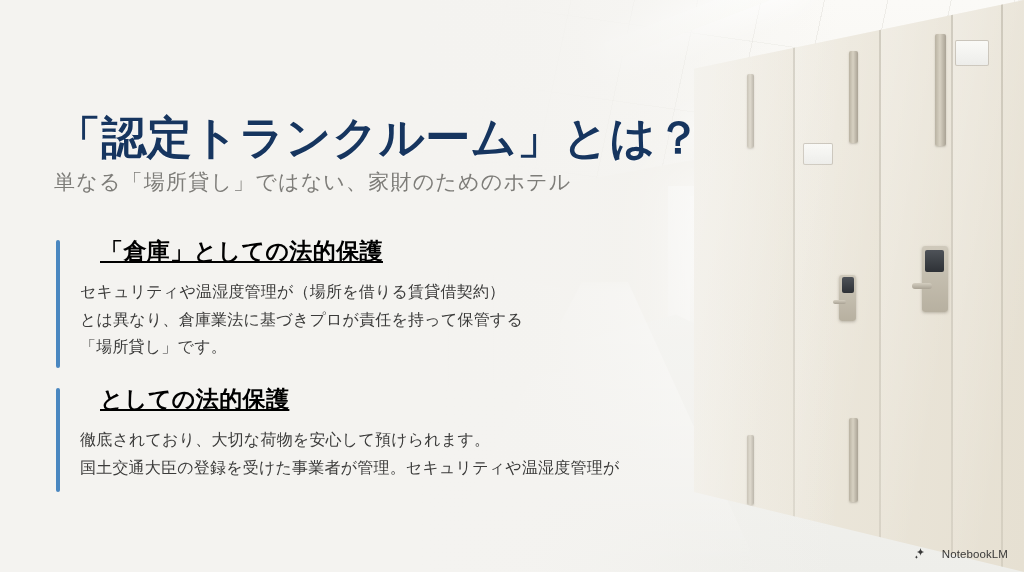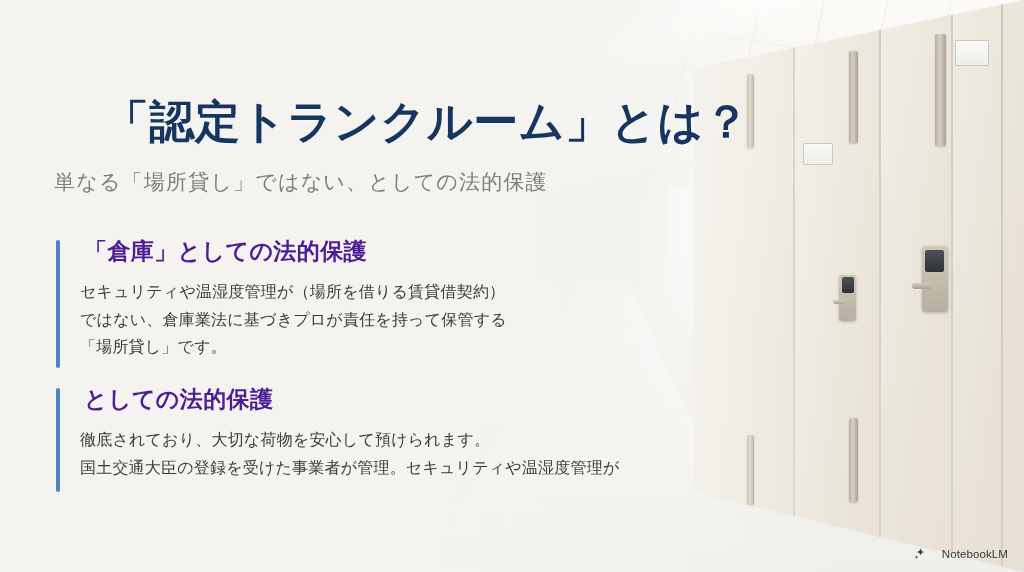--- a/index.html
+++ b/index.html
@@ -154,46 +154,45 @@
       rgba(244,243,240,.97) 52%,
       rgba(244,243,240,.72) 62%,
       rgba(244,243,240,.30) 72%,
       rgba(244,243,240,0) 82%);
   }
 
   
   .content { position:absolute; left:0; top:0; width:100%; height:100%; }
 
   .title {
-    position:absolute; left:56px; top:92px;
+    position:absolute; left:56px; top:108px;
     font-size:45px; font-weight:bold; letter-spacing:.5px;
     color:#16355f; white-space:nowrap;
     text-shadow:0 1px 0 rgba(255,255,255,.5);
-    margin-left:48px;
   }
   .subtitle {
     position:absolute; left:54px; top:168px;
     font-size:21px; color:#7e7d79; letter-spacing:1.2px; white-space:nowrap;
   }
 
   .section { position:absolute; left:56px; }
   .section.s1 { top:236px; }
   .section.s2 { top:384px; }
 
   .bar {
     position:absolute; left:0; top:4px; width:4px;
     background:#4a87c0; border-radius:2px;
   }
   .section.s1 .bar { height:128px; }
   .section.s2 .bar { height:104px; }
 
   .sec-head {
-    margin-left:28px;
-    font-size:23px; font-weight:bold; color:#4c1d95;
-    letter-spacing:.4px; white-space:nowrap;
+    margin-left:44px;
+    font-size:23px; font-weight:bold; color:#000000;
+    letter-spacing:.4px; white-space:nowrap;text-decoration:underline;
   }
   .sec-body {
     margin-left:24px; margin-top:11px;
     font-size:16px; color:#3b3b3a; line-height:1.72;
     letter-spacing:.2px;
   }
   .sec-body .ln { display:block; white-space:nowrap; }
 
   
   .watermark {
@@ -278,28 +277,28 @@
         <div class="lever"></div>
       </div>
     </div>
   </div>
 
   <div class="wash"></div>
 
   <div class="content">
 
     <div class="title">「認定トランクルーム」とは？</div>
-    <div class="subtitle">単なる「場所貸し」ではない、としての法的保護</div>
+    <div class="subtitle">単なる「場所貸し」ではない、家財のためのホテル</div>
 
     <div class="section s1">
       <div class="bar"></div>
       <div class="sec-head">「倉庫」としての法的保護</div>
       <div class="sec-body">
         <span class="ln">セキュリティや温湿度管理が（場所を借りる賃貸借契約）</span>
-        <span class="ln">ではない、倉庫業法に基づきプロが責任を持って保管する</span>
+        <span class="ln">とは異なり、倉庫業法に基づきプロが責任を持って保管する</span>
         <span class="ln">「場所貸し」です。</span>
       </div>
     </div>
 
     <div class="section s2">
       <div class="bar"></div>
       <div class="sec-head">としての法的保護</div>
       <div class="sec-body">
         <span class="ln">徹底されており、大切な荷物を安心して預けられます。</span>
         <span class="ln">国土交通大臣の登録を受けた事業者が管理。セキュリティや温湿度管理が</span>

